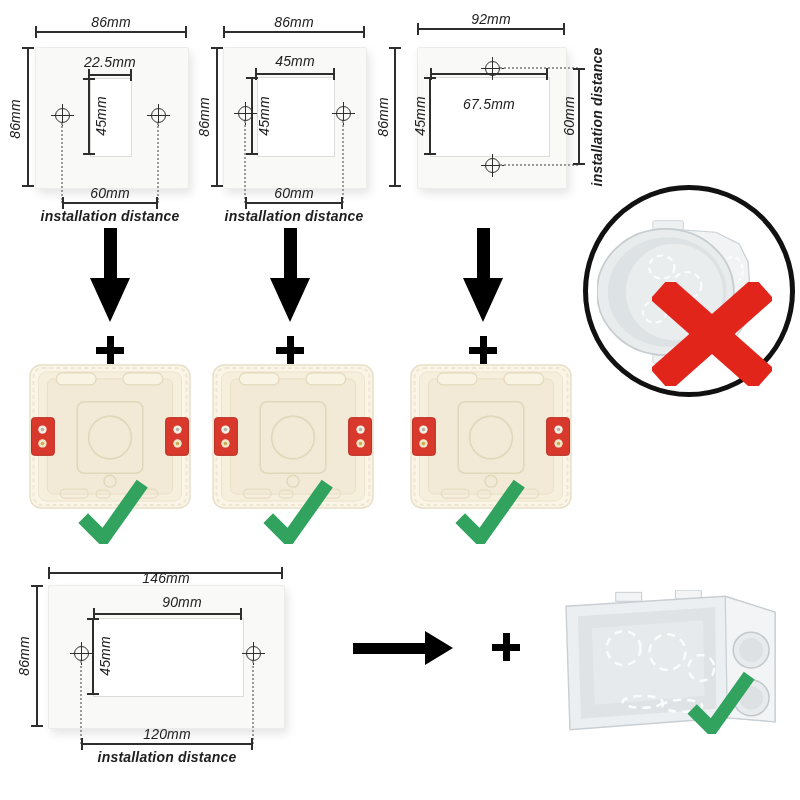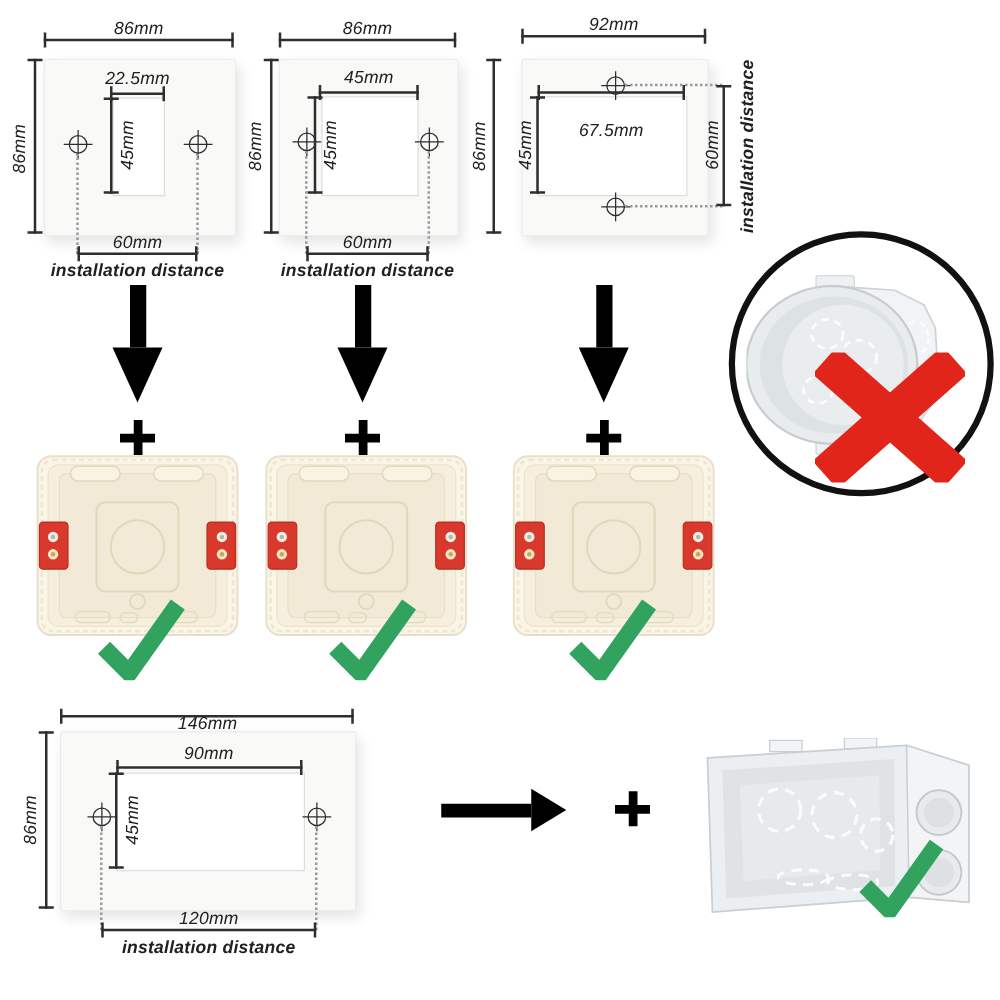--- a/index.html
+++ b/index.html
@@ -224,21 +224,21 @@
     </svg>
 
   <div>
     <div class="plate" style="left:48px;top:585px;width:235px;height:142px;"></div>
     <div class="cutout" style="left:93px;top:618px;width:149px;height:77px;"></div>
     <div class="dh" style="left:48px;top:572px;width:235px;"></div>
     <div class="lbl" style="left:166px;top:578px;">146mm</div>
     <div class="dv" style="left:36px;top:585px;height:142px;"></div>
     <div class="lbl rot" style="left:24px;top:656px;">86mm</div>
     <div class="dh" style="left:93px;top:613px;width:149px;"></div>
-    <div class="lbl" style="left:167px;top:602px;">90mm</div>
+    <div class="lbl" style="left:182px;top:602px;">90mm</div>
     <div class="dv" style="left:92px;top:618px;height:77px;"></div>
     <div class="lbl rot" style="left:105px;top:656px;">45mm</div>
     <div class="screw" style="left:74px;top:646px;"></div>
     <div class="screw" style="left:246px;top:646px;"></div>
     <div class="dotv" style="left:80px;top:661px;height:83px;"></div>
     <div class="dotv" style="left:252px;top:661px;height:83px;"></div>
     <div class="dh" style="left:81px;top:743px;width:172px;"></div>
     <div class="lbl" style="left:167px;top:734px;">120mm</div>
     <div class="lbl cap" style="left:167px;top:757px;">installation distance</div>
   </div>

